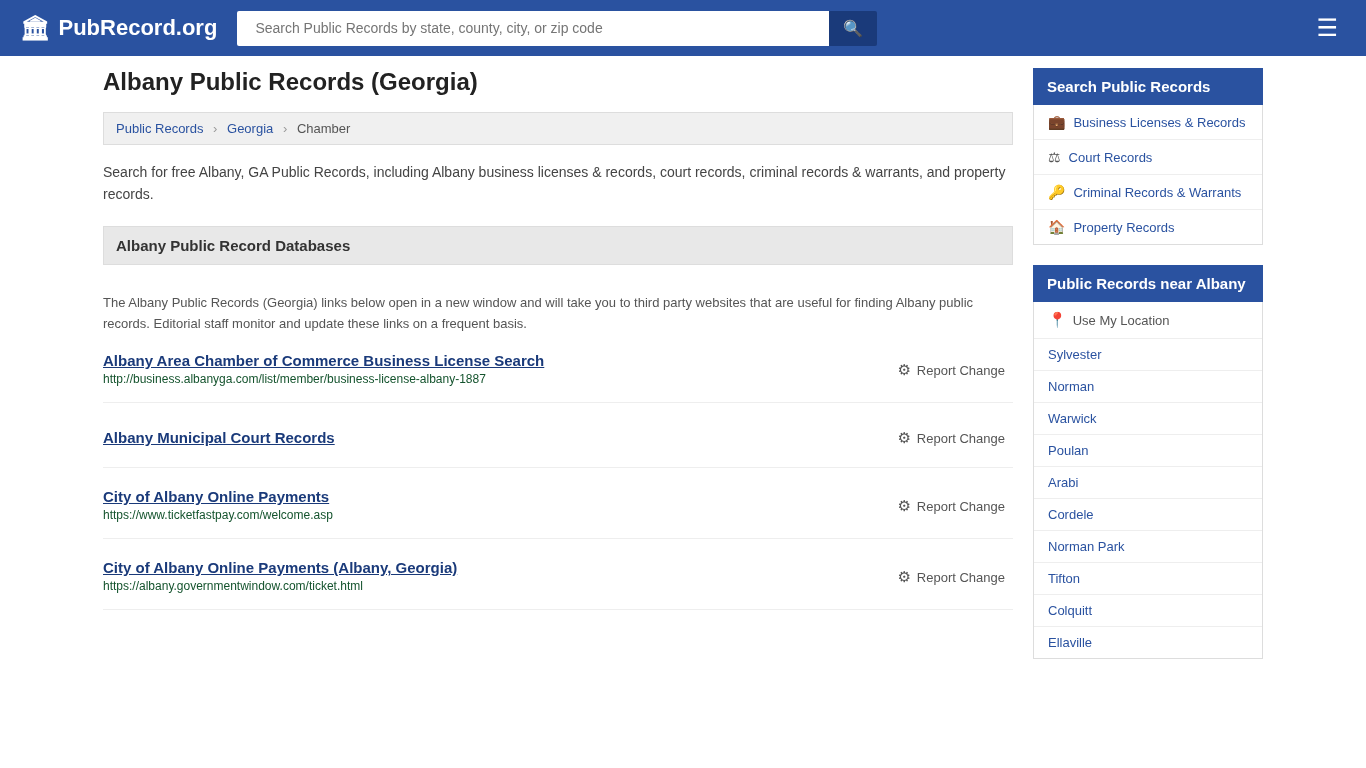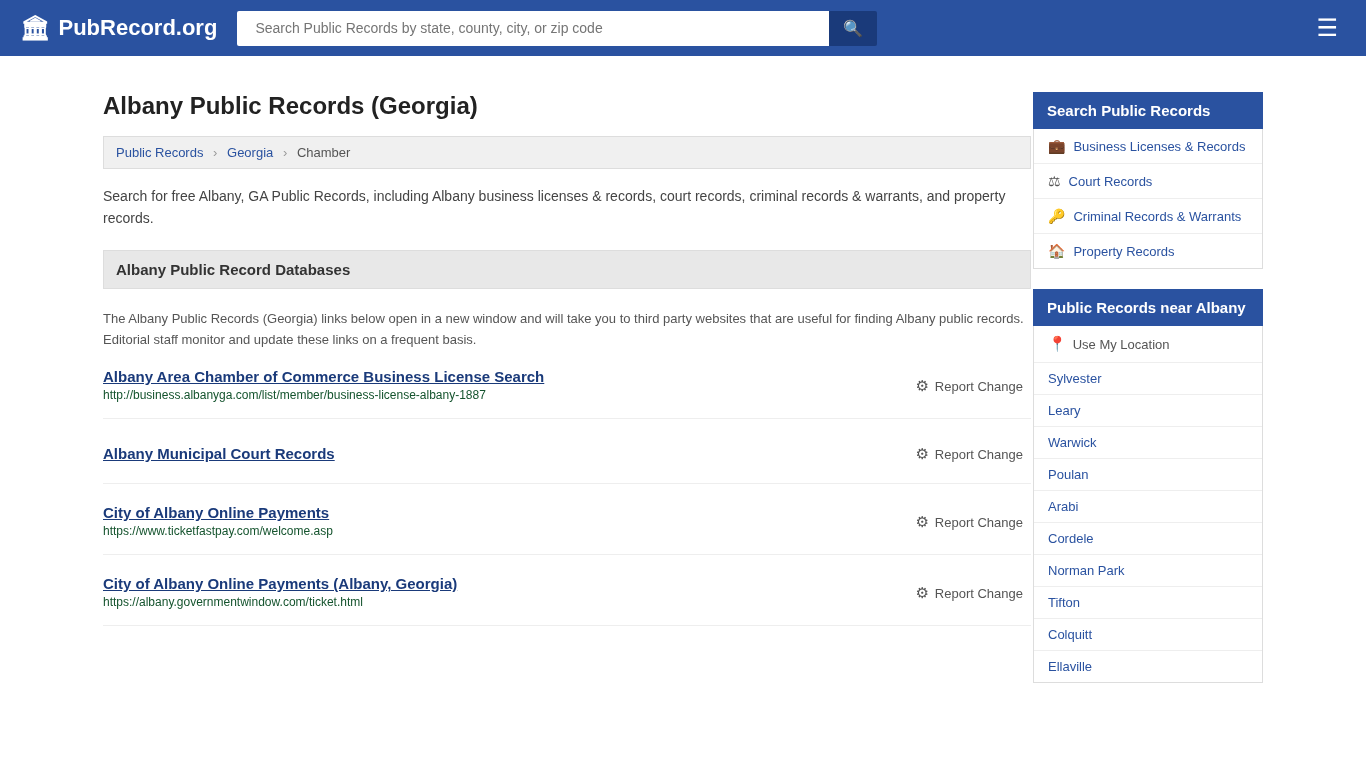--- a/index.html
+++ b/index.html
@@ -54,23 +54,23 @@
       font-size: 24px;
       cursor: pointer;
       padding: 4px 8px;
       margin-left: auto;
     }
 
     
     .main-container {
       max-width: 1200px;
       margin: 0 auto;
-      padding: 36px 20px;
-      display: flex;
-      gap: 2px;
+      padding: 12px 20px;
+      display: flex;
+      gap: 20px;
     }
     .content-area {
       flex: 1;
     }
     .sidebar {
       width: 230px;
       flex-shrink: 0;
     }
 
     
@@ -104,21 +104,21 @@
       margin-bottom: 20px;
     }
 
     
     .section-header {
       background: #e8e8e8;
       padding: 10px 12px;
       font-size: 15px;
       font-weight: bold;
       color: #333;
-      margin-bottom: 20px;
+      margin-bottom: 28px;
       border: 1px solid #ddd;
     }
 
     
     .section-desc {
       font-size: 13px;
       color: #555;
       line-height: 1.6;
       margin-bottom: 18px;
     }
@@ -325,21 +325,21 @@
 
     <div class="sidebar-section">
       <div class="sidebar-title">Public Records near Albany</div>
       <div class="sidebar-nearby-list">
         <div class="use-location-item">
           <span class="location-icon">📍</span>
           <span>Use My Location</span>
         </div>
         <div id="nearby-items-container">
             <a class="sidebar-nearby-item" href="#">Sylvester</a>
-            <a class="sidebar-nearby-item" href="#">Leary</a>
+            <a class="sidebar-nearby-item" href="#">Norman</a>
             <a class="sidebar-nearby-item" href="#">Warwick</a>
             <a class="sidebar-nearby-item" href="#">Poulan</a>
             <a class="sidebar-nearby-item" href="#">Arabi</a>
             <a class="sidebar-nearby-item" href="#">Cordele</a>
             <a class="sidebar-nearby-item" href="#">Norman Park</a>
             <a class="sidebar-nearby-item" href="#">Tifton</a>
             <a class="sidebar-nearby-item" href="#">Colquitt</a>
             <a class="sidebar-nearby-item" href="#">Ellaville</a>
           </div>
       </div>

